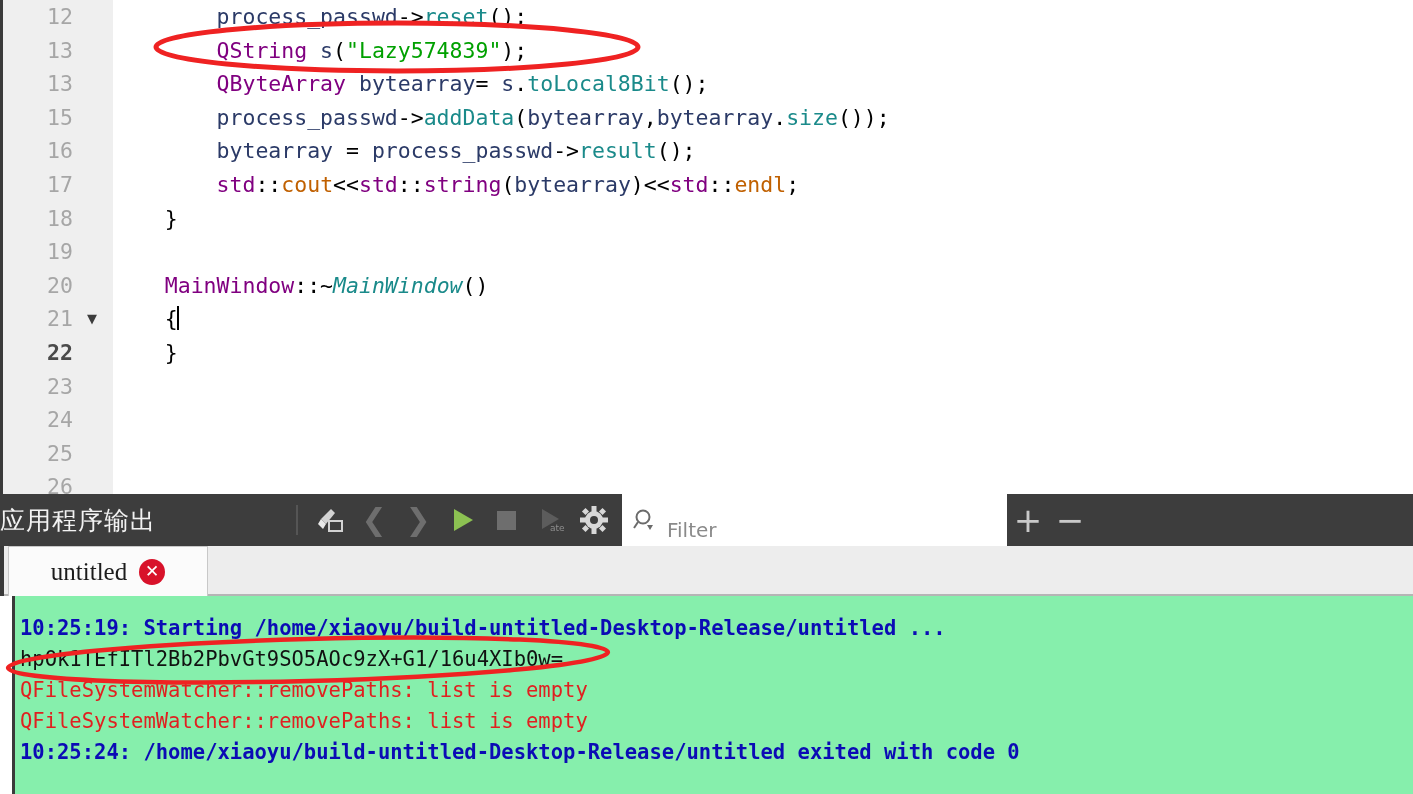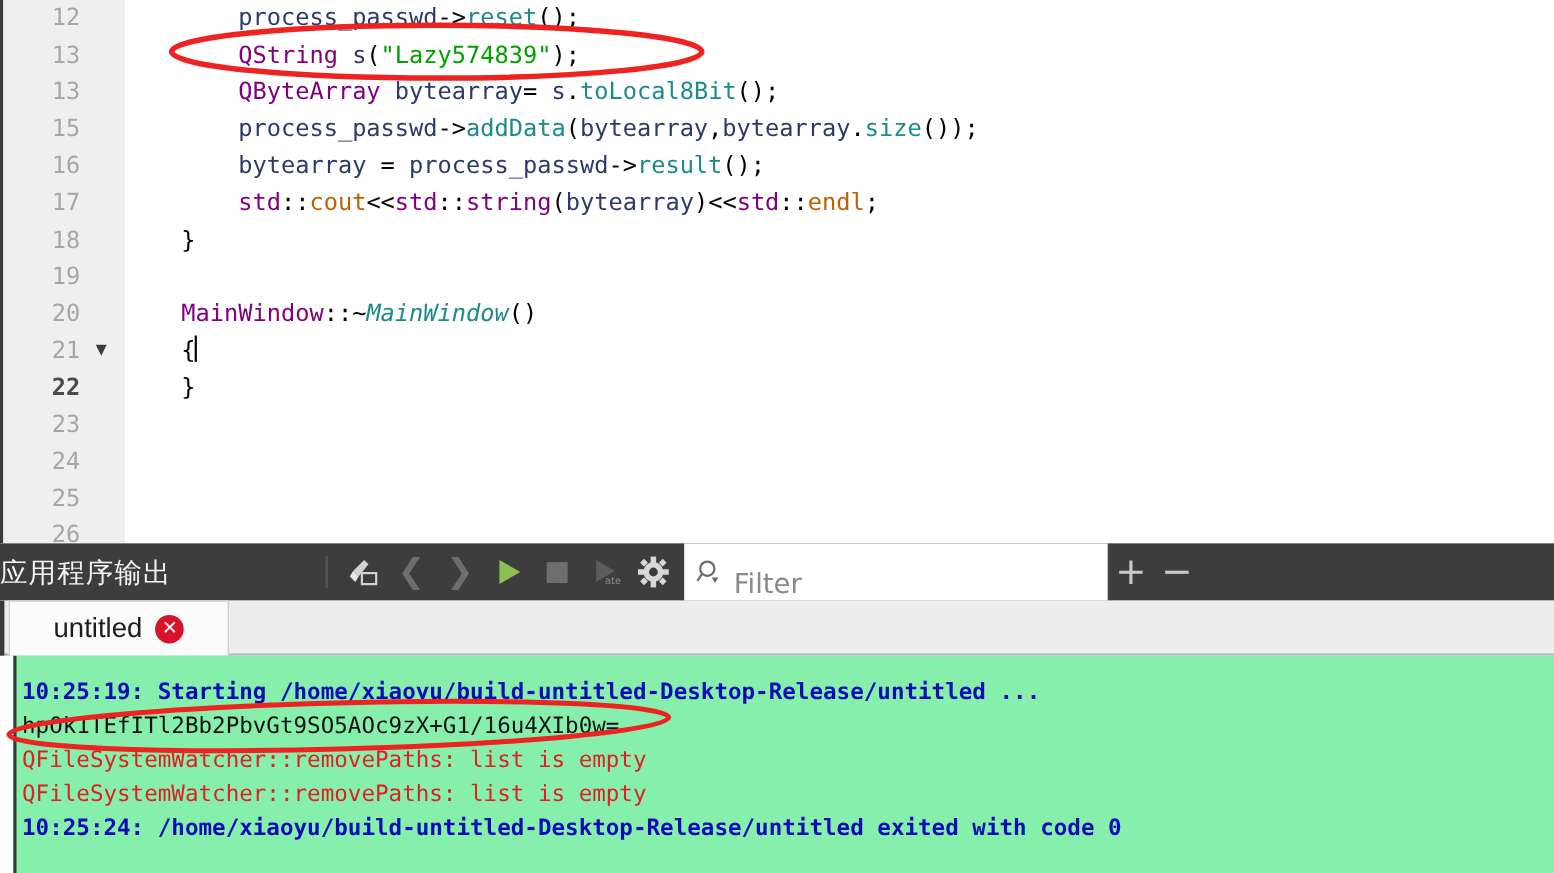--- a/index.html
+++ b/index.html
@@ -109,21 +109,21 @@
   .tb-arrow { color: #6e6e6e; font-size: 30px; line-height: 1; font-family: "DejaVu Sans", sans-serif;}
   .filter-box {
     width: 385px; height: 52px;
     background: #ffffff;
     display: flex; align-items: center;
     margin-left: 6px;
   }
   .filter-icon { margin-left: 10px; display:flex; align-items:center;}
   .filter-text {
     color: #8a8a8a;
-    font-size: 25px;
+    font-size: 20px;
     margin-left: 9px;
     font-family: "DejaVu Sans", sans-serif;
     margin-top: 20px;
   }
   .plusminus {
     color: #c9c9c9;
     font-size: 34px;
     width: 42px; text-align: center;
     font-family: "DejaVu Sans", sans-serif;
     line-height: 1;
@@ -146,21 +146,21 @@
     left: 8px; top: 0;
     width: 200px; height: 50px;
     background: #fbfbfb;
     border: 1px solid #c8c8c8;
     border-bottom: none;
     box-sizing: border-box;
     display: flex; align-items: center; justify-content: center;
   }
   .tab-label {
     font-size: 25px; color: #1c1c1c;
-    font-family: Liberation Sans, sans-serif;
+    font-family: Liberation Serif, serif;
   }
   .tab-close {
     width: 26px; height: 26px;
     border-radius: 50%;
     background: #d8122a;
     margin-left: 12px;
     display: flex; align-items: center; justify-content: center;
     color: #fff; font-size: 17px; font-weight: bold;
     font-family: "DejaVu Sans", sans-serif;
     line-height: 1;

